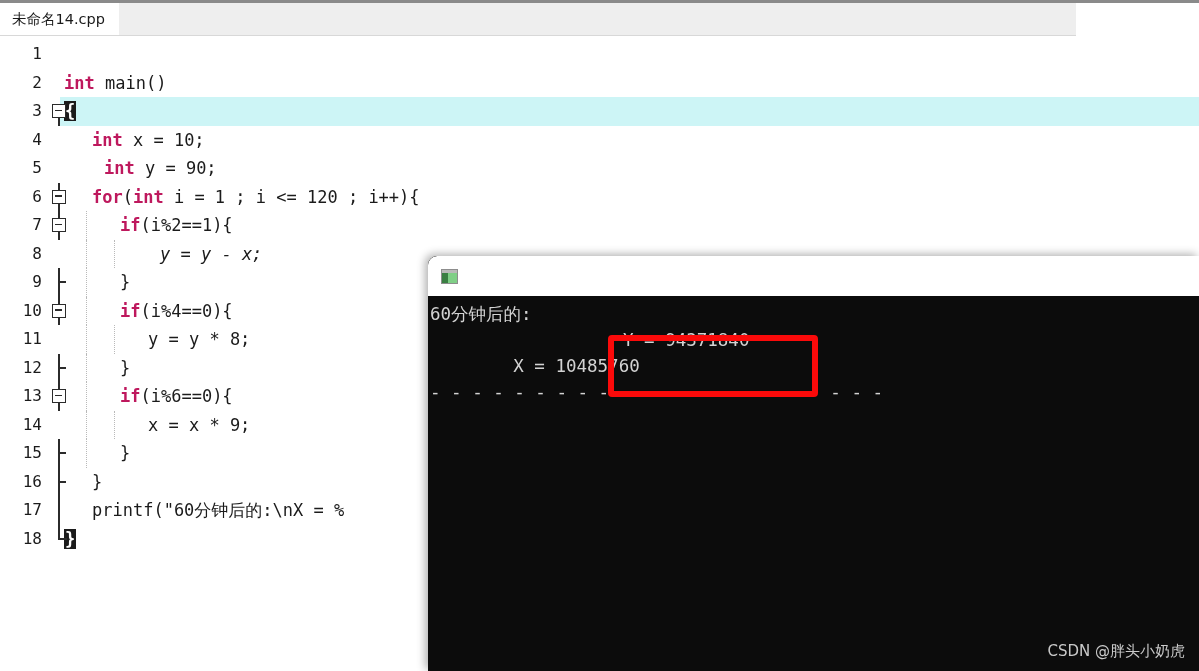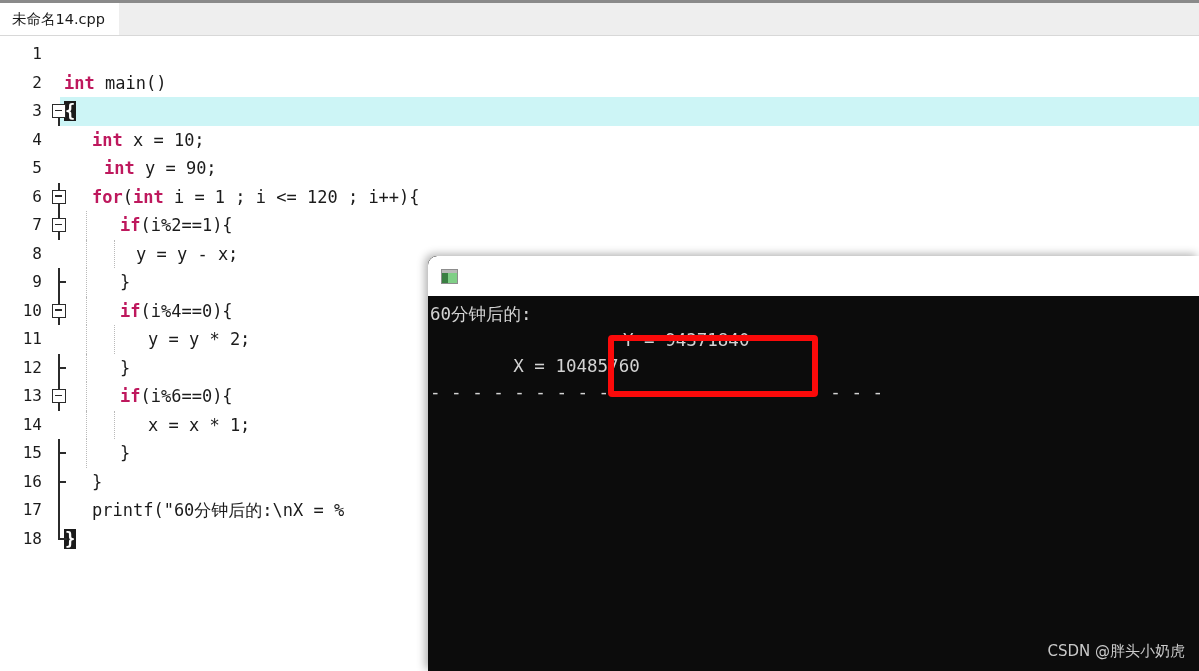--- a/index.html
+++ b/index.html
@@ -19,21 +19,21 @@
   
   .top-rule {
     position: absolute;
     left: 0; top: 0;
     width: 1199px; height: 3px;
     background: #8a8a8a;
   }
   .tabbar {
     position: absolute;
     left: 0; top: 3px;
-    width: 1199px; height: 32px;
+    width: 1076px; height: 32px;
     background: #eeeeee;
     border-bottom: 1px solid #d8d8d8;
   }
   .tab {
     position: absolute;
     left: 0; top: 0;
     height: 32px;
     padding: 0 14px 0 12px;
     background: #ffffff;
     display: flex;
@@ -322,21 +322,21 @@
             <div class="fold-box"></div>
             <div class="fold-vline half-bot"></div>
           </div>
           <div class="code" style="left: 120px;"><span class="kw">if</span>(i%2==1){</div>
         </div>
         <div class="row">
           <div class="guide" style="left: 86px;"></div>
           <div class="guide" style="left: 114px;"></div>
           <div class="lineno">8</div>
           <div class="fold"></div>
-          <div class="code" style="left: 136px;">y = y - x;</div>
+          <div class="code" style="left: 160px; font-style: italic;">y = y - x;</div>
         </div>
         <div class="row">
           <div class="guide" style="left: 86px;"></div>
           <div class="lineno">9</div>
           <div class="fold">
             <div class="fold-vline"></div>
             <div class="fold-tick"></div>
           </div>
           <div class="code" style="left: 120px;">}</div>
         </div>
@@ -348,21 +348,21 @@
             <div class="fold-box"></div>
             <div class="fold-vline half-bot"></div>
           </div>
           <div class="code" style="left: 120px;"><span class="kw">if</span>(i%4==0){</div>
         </div>
         <div class="row">
           <div class="guide" style="left: 86px;"></div>
           <div class="guide" style="left: 114px;"></div>
           <div class="lineno">11</div>
           <div class="fold"></div>
-          <div class="code" style="left: 148px;">y = y * 2;</div>
+          <div class="code" style="left: 148px;">y = y * 8;</div>
         </div>
         <div class="row">
           <div class="guide" style="left: 86px;"></div>
           <div class="lineno">12</div>
           <div class="fold">
             <div class="fold-vline"></div>
             <div class="fold-tick"></div>
           </div>
           <div class="code" style="left: 120px;">}</div>
         </div>
@@ -374,21 +374,21 @@
             <div class="fold-box"></div>
             <div class="fold-vline half-bot"></div>
           </div>
           <div class="code" style="left: 120px;"><span class="kw">if</span>(i%6==0){</div>
         </div>
         <div class="row">
           <div class="guide" style="left: 86px;"></div>
           <div class="guide" style="left: 114px;"></div>
           <div class="lineno">14</div>
           <div class="fold"></div>
-          <div class="code" style="left: 148px;">x = x * 1;</div>
+          <div class="code" style="left: 148px;">x = x * 9;</div>
         </div>
         <div class="row">
           <div class="guide" style="left: 86px;"></div>
           <div class="lineno">15</div>
           <div class="fold">
             <div class="fold-vline"></div>
             <div class="fold-tick"></div>
           </div>
           <div class="code" style="left: 120px;">}</div>
         </div>

